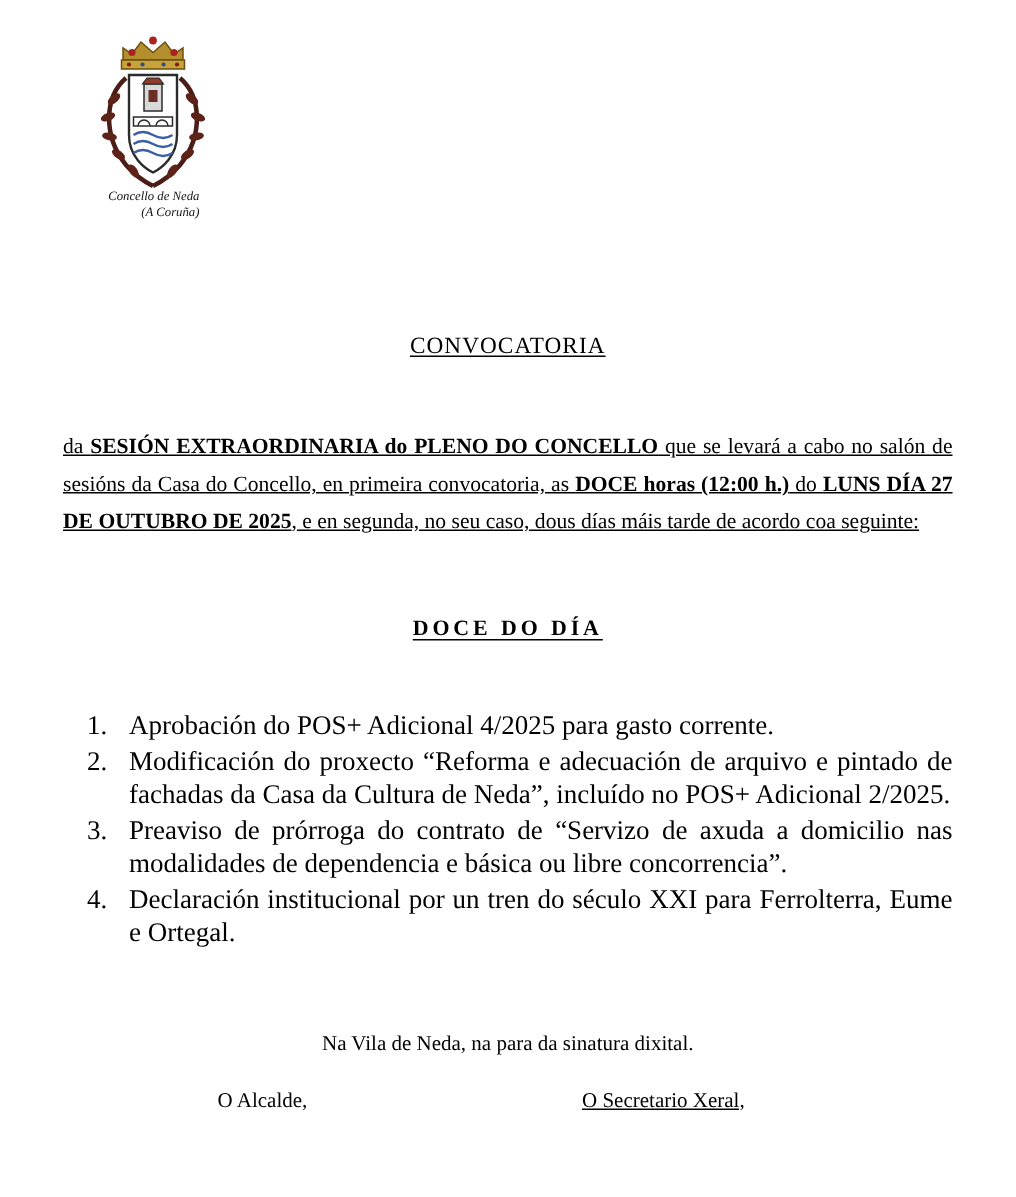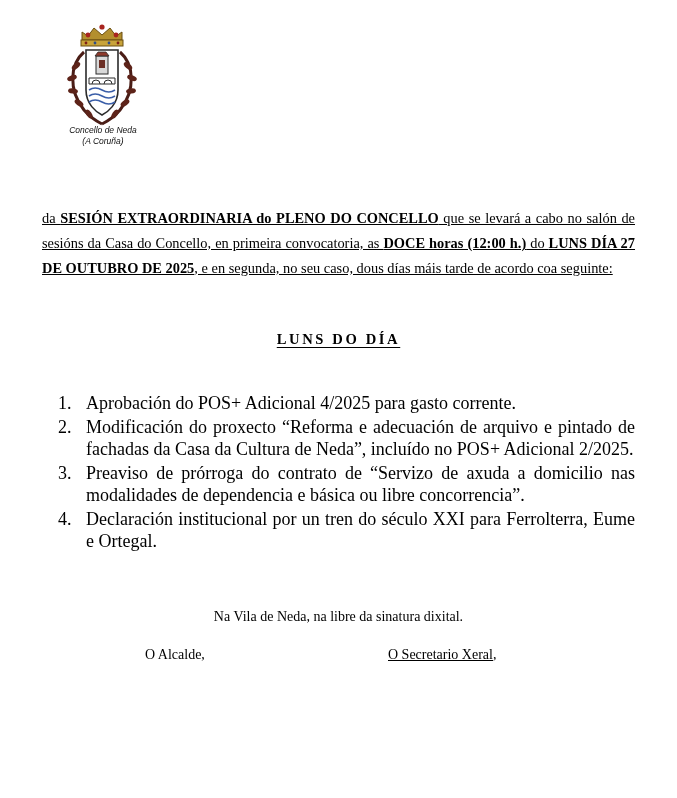--- a/index.html
+++ b/index.html
@@ -33,25 +33,25 @@
     position: absolute;
     left: 62px;
     top: 14px;
     width: 80px;
     height: 140px;
   }
   .crest svg { display: block; }
 
   .crest-caption {
     position: absolute;
-    left: 55px;
+    left: 37px;
     top: 125px;
     width: 96px;
-    text-align: center;
-    font-family: Liberation Sans, sans-serif;
+    text-align: right;
+    font-family: Liberation Serif, serif;
     font-style: italic;
     font-size: 8.5px;
     line-height: 11px;
     color: #111;
   }
 
   .header-address {
     position: absolute;
     left: 175px;
     top: 74px;
@@ -189,33 +189,34 @@
 
     <div class="crest-caption">
       <div>Concello de Neda</div>
       <div>(A Coruña)</div>
     </div>
 
   </div>
 
   <div class="content">
 
+    <div class="doc-title">CONVOCATORIA</div>
 
     <p class="para"><span>da </span><b>SESIÓN EXTRAORDINARIA do PLENO DO CONCELLO</b><span> que se levará a cabo no salón de sesións da Casa do Concello, en primeira convocatoria, as </span><b>DOCE horas (12:00 h.)</b><span> do </span><b>LUNS DÍA 27 DE OUTUBRO DE 2025</b><span>, e en segunda, no seu caso, dous días máis tarde de acordo coa seguinte:</span></p>
 
-    <div class="section-title">LUNS DO DÍA</div>
+    <div class="section-title">DOCE DO DÍA</div>
 
     <ol class="agenda">
       <li>Aprobación do POS+ Adicional 4/2025 para gasto corrente.</li>
       <li>Modificación do proxecto “Reforma e adecuación de arquivo e pintado de fachadas da Casa da Cultura de Neda”, incluído no POS+ Adicional 2/2025.</li>
       <li>Preaviso de prórroga do contrato de “Servizo de axuda a domicilio nas modalidades de dependencia e básica ou libre concorrencia”.</li>
       <li>Declaración institucional por un tren do século XXI para Ferrolterra, Eume e Ortegal.</li>
     </ol>
 
-    <div class="closing">Na Vila de Neda, na libre da sinatura dixital.</div>
+    <div class="closing">Na Vila de Neda, na para da sinatura dixital.</div>
 
     <div class="signatures">
       <div class="sig-left">O Alcalde,</div>
       <div class="sig-right">O Secretario Xeral,</div>
     </div>
 
   </div>
 </div>
 
 </body></html>

